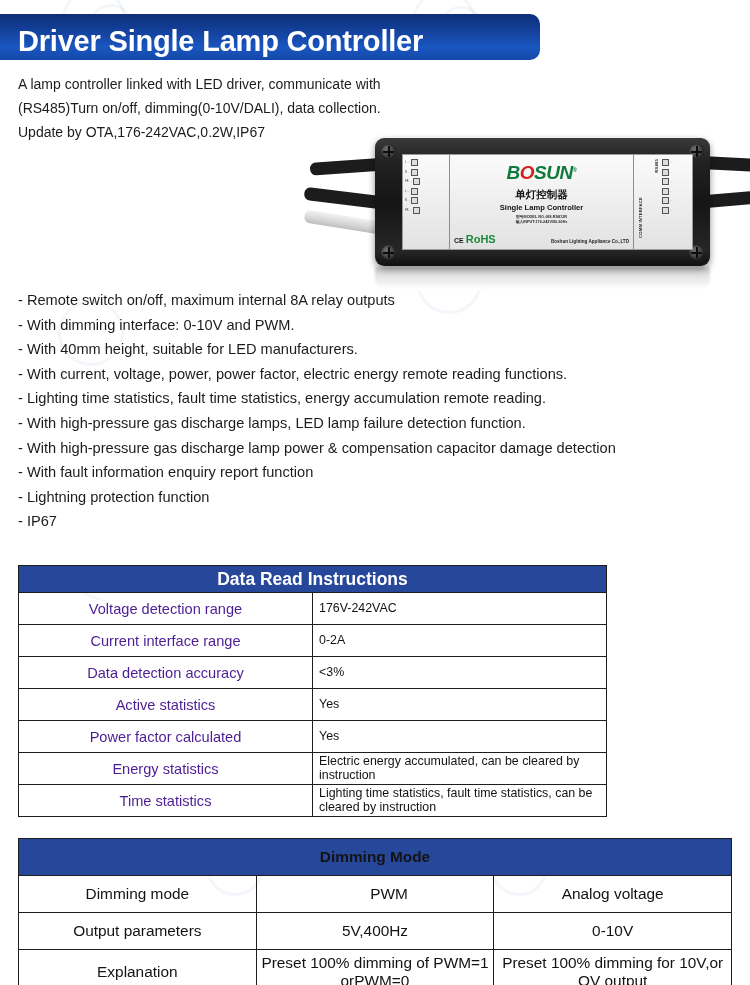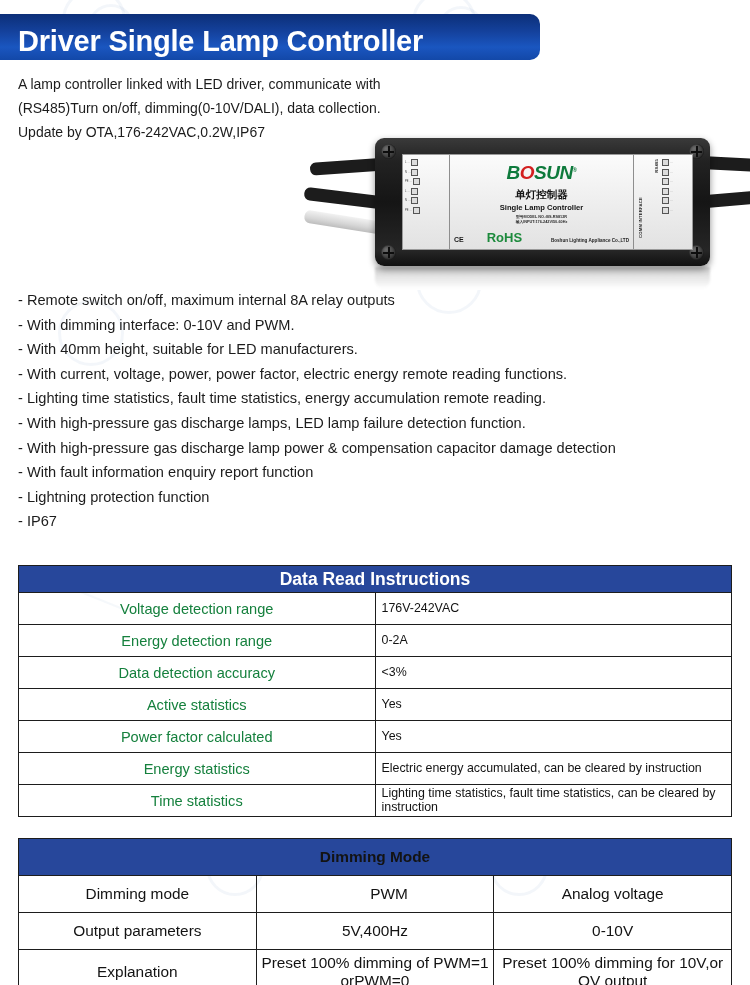--- a/index.html
+++ b/index.html
@@ -198,21 +198,21 @@
   .plate-footer {
     position: absolute;
     left: 4px;
     right: 4px;
     bottom: 4px;
     display: flex;
     align-items: baseline;
     font-size: 5.4px;
   }
   .ce-mark { font-size: 7px; font-weight: bold; color: #1a1a1a; }
-  .rohs-mark { font-size: 13px; font-weight: bold; color: #1c8a3c; margin-left: 23px; }
+  .rohs-mark { font-size: 11px; font-weight: bold; color: #1c8a3c; margin-left: 2px; }
   .company { margin-left: auto; font-size: 4.6px; font-weight: bold; color: #242424; }
   .reflection {
     position: absolute;
     left: 25px;
     top: 147px;
     width: 335px;
     height: 22px;
     background: linear-gradient(to bottom, rgba(40,40,40,0.22), rgba(255,255,255,0));
     border-radius: 0 0 9px 9px;
     filter: blur(1px);
@@ -247,27 +247,27 @@
     font-size: 17.5px;
     font-weight: bold;
     text-align: center;
     height: 26px;
     border-color: #1d1d1d;
   }
 
   #table-data-read {
     left: 18px;
     top: 565px;
-    width: 714px;
+    width: 589px;
   }
   #table-data-read td.key {
     text-align: center;
     font-size: 14.6px;
     height: 31px;
-    color: #15803d;
+    color: #4c1d95;
   }
   #table-data-read td.val {
     text-align: left;
     font-size: 12.4px;
     color: #131313;
     padding: 1px 6px;
     line-height: 13.5px;
   }
 
   #table-dimming {
@@ -424,21 +424,21 @@
 <table class="tbl" id="table-data-read">
   <tbody>
       <tr>
     <td class="thead" colspan="2">Data Read Instructions</td>
   </tr>
   <tr>
     <td class="key" style="width:322px;">Voltage detection range</td>
     <td class="val">176V-242VAC</td>
   </tr>
   <tr>
-    <td class="key">Energy detection range</td>
+    <td class="key">Current interface range</td>
     <td class="val">0-2A</td>
   </tr>
   <tr>
     <td class="key">Data detection accuracy</td>
     <td class="val">&lt;3%</td>
   </tr>
   <tr>
     <td class="key">Active statistics</td>
     <td class="val">Yes</td>
   </tr>

